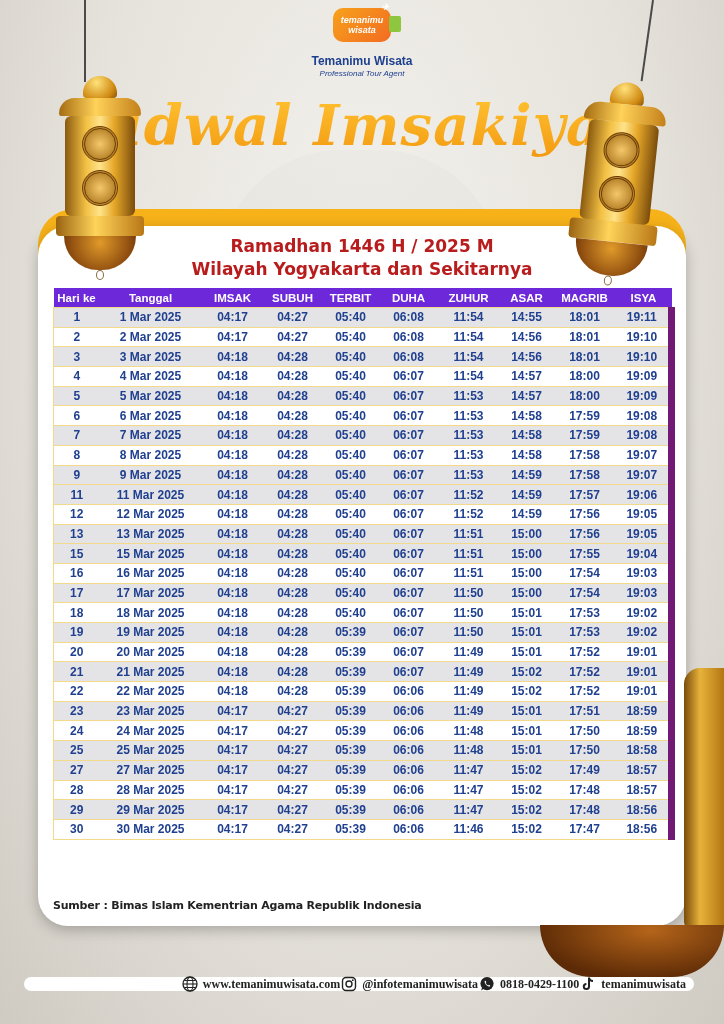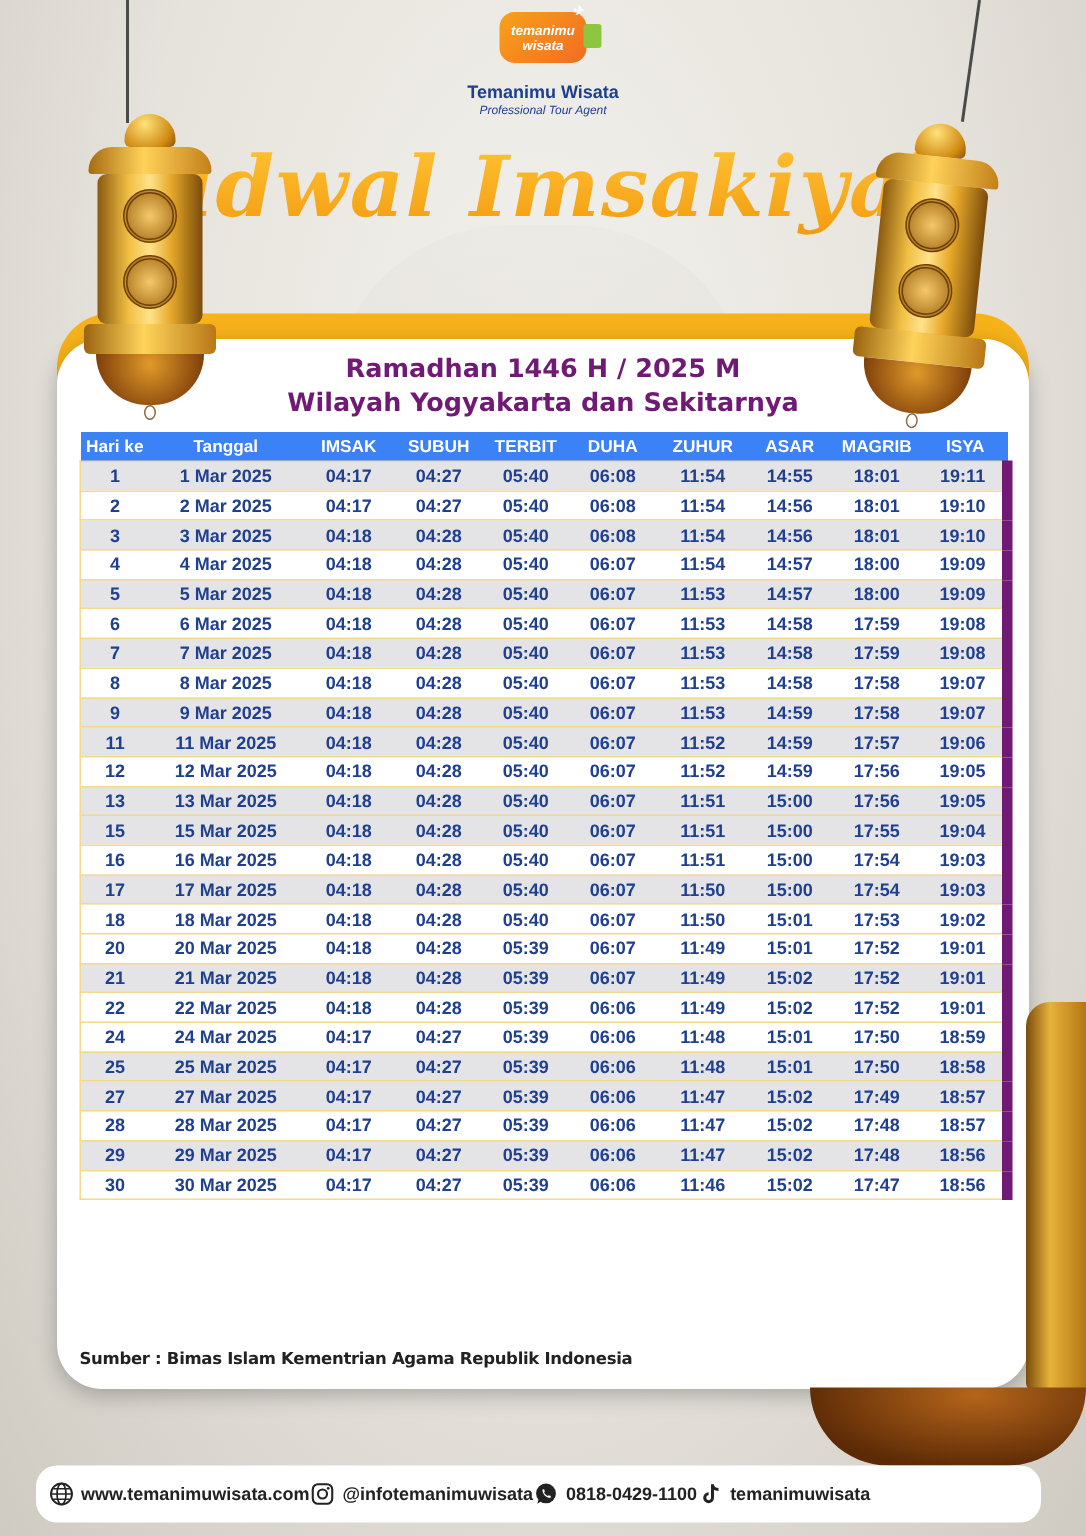--- a/index.html
+++ b/index.html
@@ -66,48 +66,48 @@
   .card-frame {
     position:absolute; left:38px; top:209px; width:648px; height:716px;
     background:#f7b21a; border-radius:36px 36px 36px 36px;
   }
   .card {
     position:absolute; left:38px; top:226px; width:648px; height:700px;
     background:#fff; border-radius:30px;
     box-shadow: 0 4px 14px rgba(0,0,0,.25);
   }
   .subtitle {
-    position:absolute; left:0; width:724px; text-align:center; color:#701a75;
+    position:absolute; left:0; width:724px; text-align:center; color:#b91c1c;
     font-weight:bold; font-size:17px; font-family:"DejaVu Sans", sans-serif;
   }
 
   table.jadwal {
     position:absolute; left:53px; top:288px; width:618px;
     border-collapse:collapse; table-layout:fixed;
   }
   table.jadwal th {
-    background:#3b82f6; color:#fff; font-size:11.5px; font-weight:bold; height:19px; padding:0; text-align:center;
+    background:#6d28d9; color:#fff; font-size:11.5px; font-weight:bold; height:19px; padding:0; text-align:center;
   }
   table.jadwal td {
     height:18.7px; padding:0; text-align:center; color:#1f3f8f; font-size:12px; font-weight:bold;
     border-top:1px solid #f3d98a; border-bottom:1px solid #f3d98a;
   }
   table.jadwal tr.odd td { background:#e4e4e7; }
   table.jadwal tr.even td { background:#ffffff; }
   table.jadwal td:first-child { border-left:1px solid #f3d98a; }
   table.jadwal td:last-child { border-right:7px solid #701a75; }
 
   .source {
     position:absolute; left:53px; top:899px; font-size:11px; color:#222; font-weight:bold;
     font-family:"DejaVu Sans", sans-serif; letter-spacing:-0.2px;text-align:center;
   }
 
   .footer {
-    position:absolute; left:24px; top:977px; width:670px; height:38px; background:#fff; border-radius:14px;
-    display:flex; align-items:center; justify-content:flex-start; padding:0 8px; box-sizing:border-box;
+    position:absolute; left:24px; top:977px; width:670px; height:14px; background:#fff; border-radius:14px;
+    display:flex; align-items:center; justify-content:flex-end; padding:0 8px; box-sizing:border-box;font-family:Liberation Serif, serif;
   }
   .footer .item { display:flex; align-items:center; gap:4px; font-size:12px; font-weight:bold; color:#222; }
   .footer .ico { display:inline-flex; width:18px; height:18px; align-items:center; justify-content:center; }
 </style>
 </head>
 <body>
 
 <div class="bg-mosque"></div>
 
 <div class="hang-line" style="left:84px; top:0; height:82px;"></div>
@@ -371,20 +371,32 @@
         <td>18 Mar 2025</td>
         <td>04:18</td>
         <td>04:28</td>
         <td>05:40</td>
         <td>06:07</td>
         <td>11:50</td>
         <td>15:01</td>
         <td>17:53</td>
         <td>19:02</td>
       </tr>
+      <tr class="odd">
+        <td>19</td>
+        <td>19 Mar 2025</td>
+        <td>04:18</td>
+        <td>04:28</td>
+        <td>05:39</td>
+        <td>06:07</td>
+        <td>11:50</td>
+        <td>15:01</td>
+        <td>17:53</td>
+        <td>19:02</td>
+      </tr>
       <tr class="even">
         <td>20</td>
         <td>20 Mar 2025</td>
         <td>04:18</td>
         <td>04:28</td>
         <td>05:39</td>
         <td>06:07</td>
         <td>11:49</td>
         <td>15:01</td>
         <td>17:52</td>
@@ -406,20 +418,32 @@
         <td>22</td>
         <td>22 Mar 2025</td>
         <td>04:18</td>
         <td>04:28</td>
         <td>05:39</td>
         <td>06:06</td>
         <td>11:49</td>
         <td>15:02</td>
         <td>17:52</td>
         <td>19:01</td>
+      </tr>
+      <tr class="odd">
+        <td>23</td>
+        <td>23 Mar 2025</td>
+        <td>04:17</td>
+        <td>04:27</td>
+        <td>05:39</td>
+        <td>06:06</td>
+        <td>11:49</td>
+        <td>15:01</td>
+        <td>17:51</td>
+        <td>18:59</td>
       </tr>
       <tr class="even">
         <td>24</td>
         <td>24 Mar 2025</td>
         <td>04:17</td>
         <td>04:27</td>
         <td>05:39</td>
         <td>06:06</td>
         <td>11:48</td>
         <td>15:01</td>

